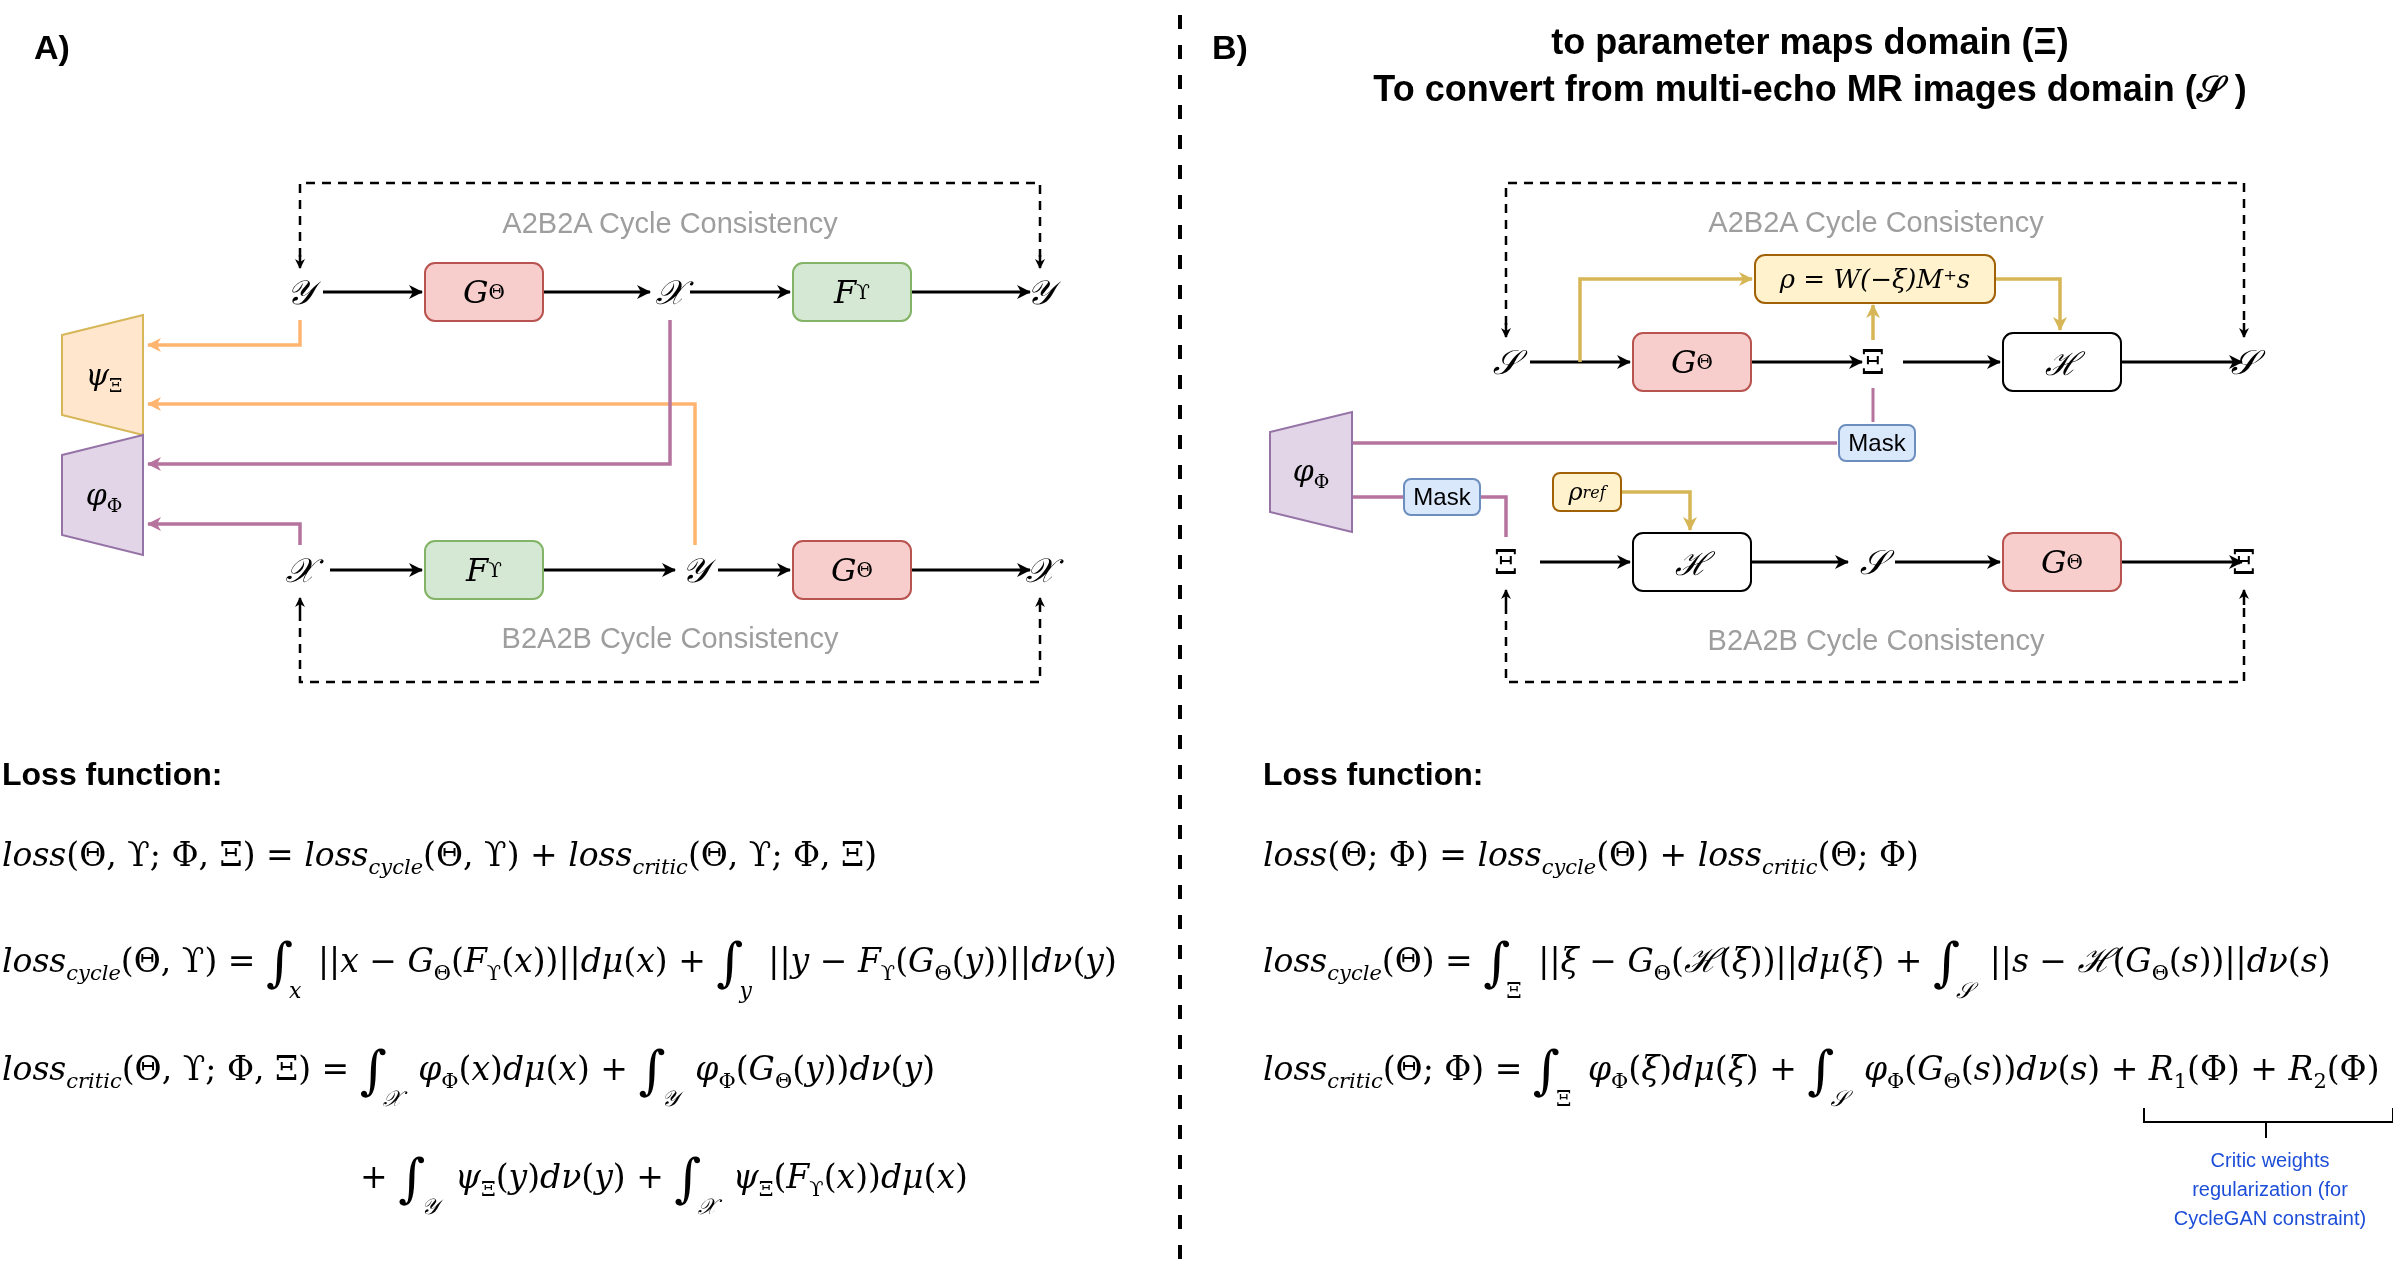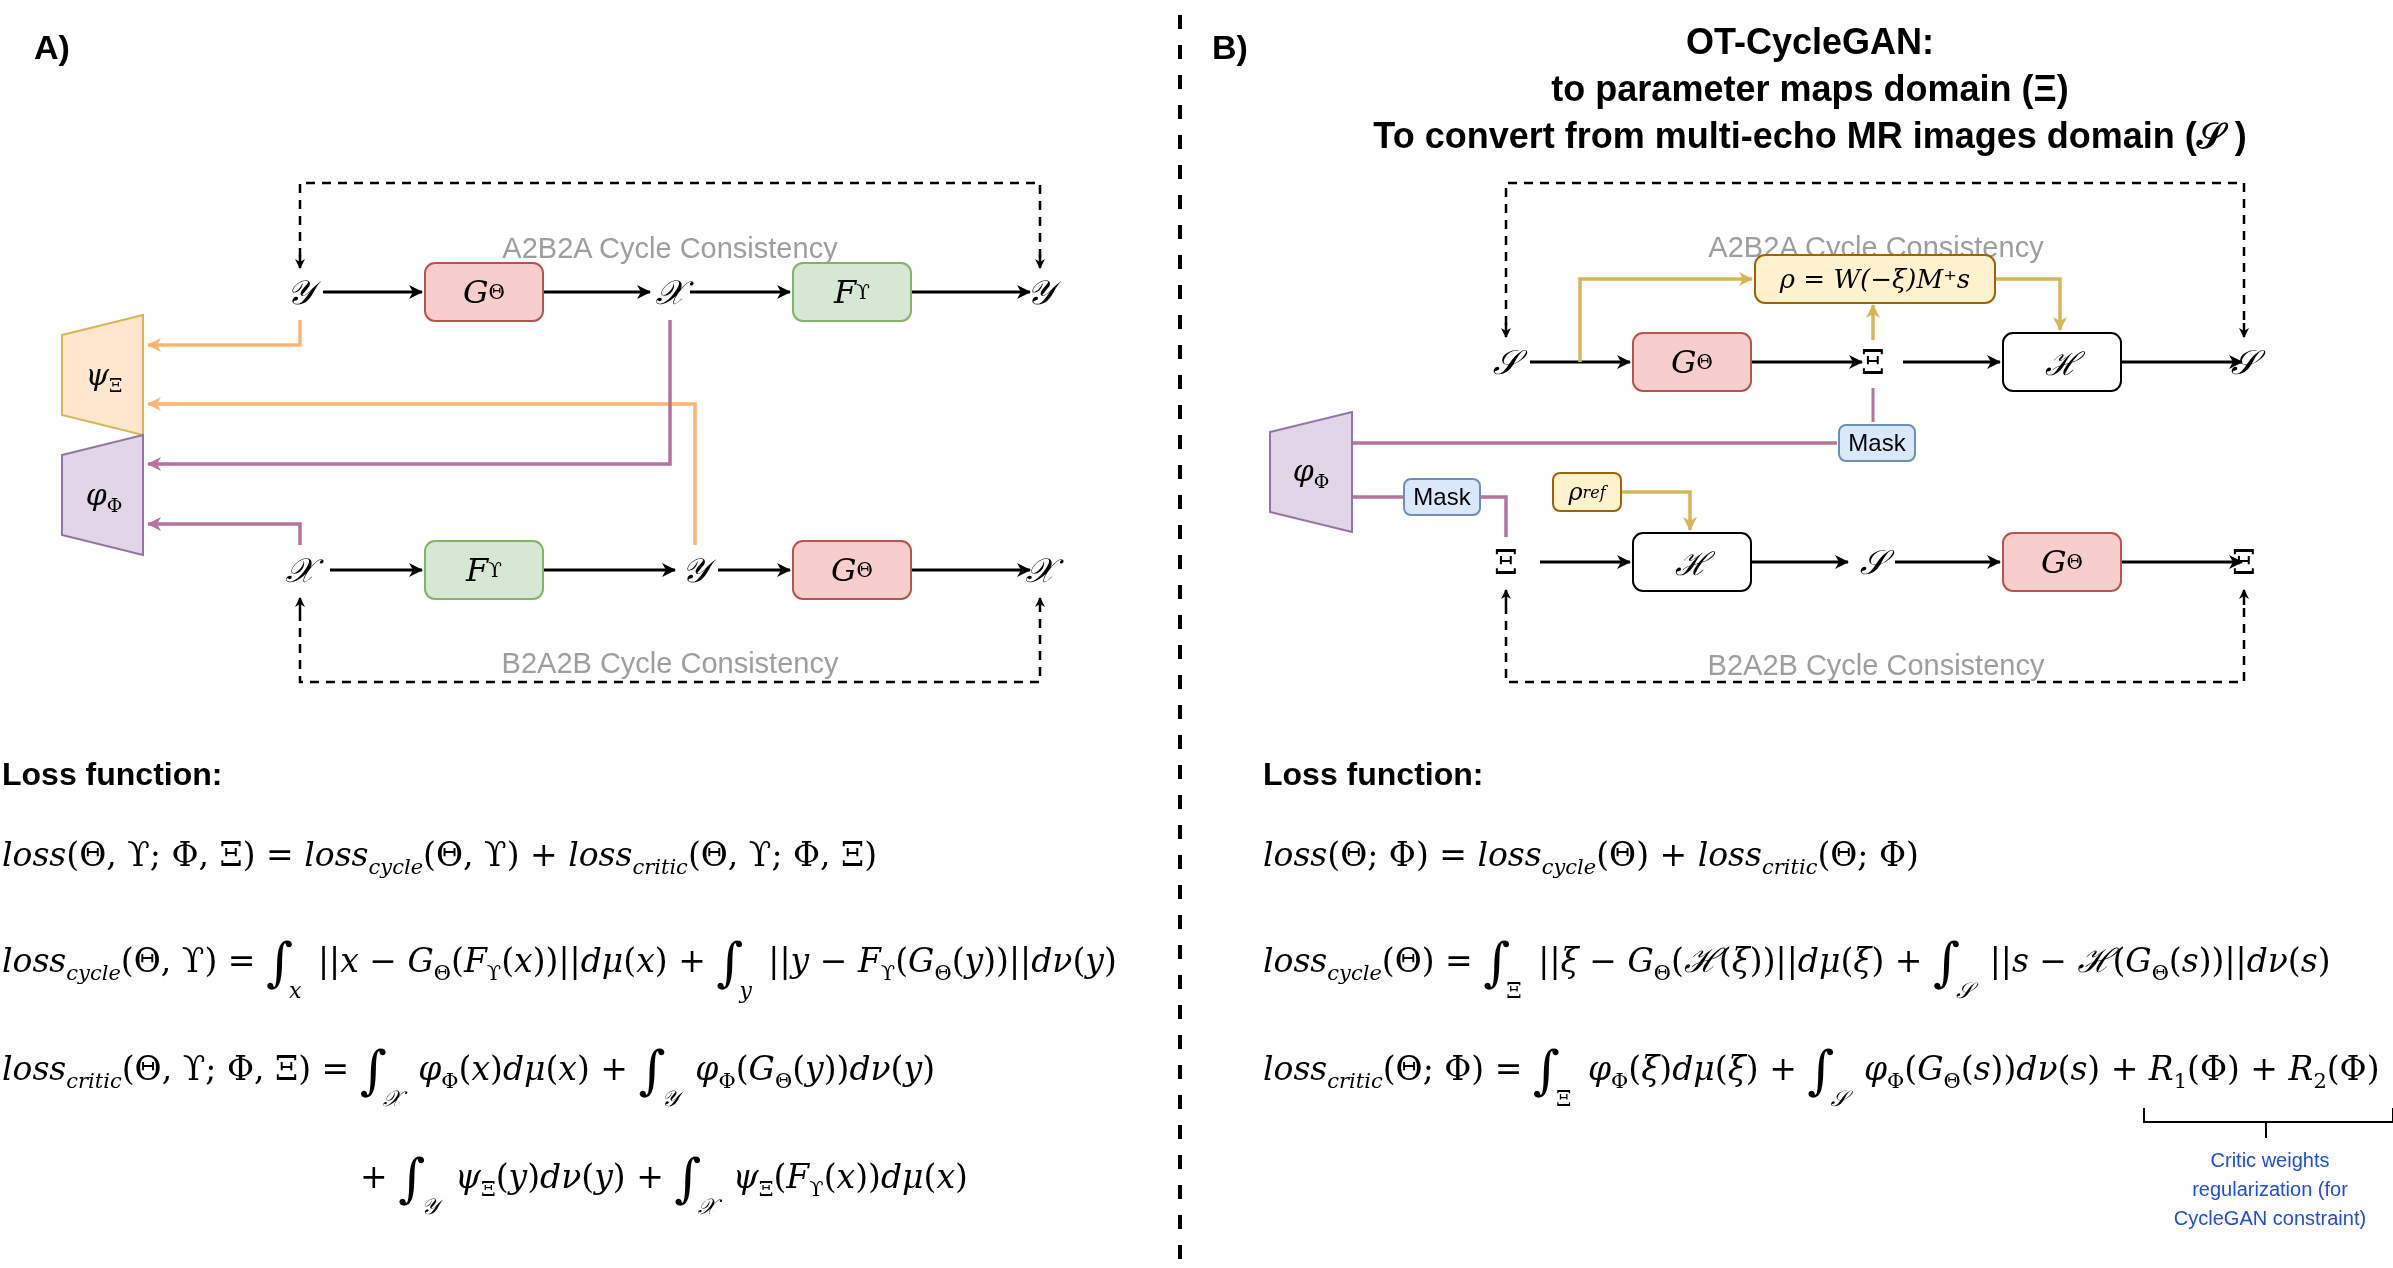--- a/index.html
+++ b/index.html
@@ -12,21 +12,21 @@
                 font-size:34px; transform:translate(-50%,-50%); white-space:nowrap; }
   .box { position:absolute; border-radius:11px; display:flex; align-items:center; justify-content:center;
          font-family:"DejaVu Serif", serif; font-style:italic; font-size:32px; box-sizing:border-box; }
   .box sub { font-style:normal; font-size:20px; }
   .box-red { background:#f8cecc; border:2px solid #b85450; }
   .box-green { background:#d5e8d4; border:2px solid #82b366; }
   .box-white { background:#ffffff; border:2px solid #000; }
   .box-yellow { background:#fff2cc; border:2px solid #a16207; }
   .box-blue { background:#dae8fc; border:2px solid #6c8ebf; font-family:"Liberation Sans", sans-serif;
               font-style:normal; font-size:24px; border-radius:8px; }
-  .cycle-label { position:absolute; font-size:29px; color:#9e9e9e; transform:translateX(-50%); white-space:nowrap;margin-top:25px; }
+  .cycle-label { position:absolute; font-size:29px; color:#9e9e9e; transform:translateX(-50%); white-space:nowrap; }
   .loss-heading { position:absolute; font-weight:bold; font-size:32px; }
   .eq { position:absolute; font-family:"DejaVu Serif", serif; font-size:33px; white-space:nowrap; }
   .eq i { font-style:italic; }
   .eq sub { font-size:21px; font-style:italic; }
   .int { font-size:52px; font-style:normal; vertical-align:-8px; }
   .int-sub { font-size:22px; font-style:italic; vertical-align:-26px; margin-left:-4px; margin-right:6px; }
   .annot { position:absolute; font-size:20px; text-align:center; line-height:29px; color:#1d4ed8; }
   .critic-label { position:absolute; font-family:"DejaVu Serif", serif; font-style:italic; font-size:30px;
                   transform:translate(-50%,-50%); white-space:nowrap; }
   .critic-label sub { font-style:normal; font-size:19px; }
@@ -176,21 +176,20 @@
 </div>
 <div class="eq" style="left:360px;top:1148px">
   + <span class="int">∫</span><span class="int-sub">𝒴</span>
   <i>ψ</i><sub style="font-style:normal">Ξ</sub>(<i>y</i>)<i>dν</i>(<i>y</i>) +
   <span class="int">∫</span><span class="int-sub">𝒳</span>
   <i>ψ</i><sub style="font-style:normal">Ξ</sub>(<i>F</i><sub style="font-style:normal">ϒ</sub>(<i>x</i>))<i>dμ</i>(<i>x</i>)
 </div>
 
 <div class="abs panel-letter" style="left:1212px;top:28px">B)</div>
 <div class="abs title" style="left:1260px;width:1100px;top:18px">
-  <div>OT-CycleGAN:</div>
   <div>to parameter maps domain (Ξ)</div>
   <div>To convert from multi-echo MR images domain (𝒮 )</div>
 </div>
 
 <div class="cycle-label" style="left:1876px;top:206px">A2B2A Cycle Consistency</div>
 <div class="cycle-label" style="left:1876px;top:624px">B2A2B Cycle Consistency</div>
 
 <div class="box box-yellow" style="left:1754px;top:254px;width:242px;height:50px;font-size:26px">ρ = W(−ξ)M⁺s</div>
 
 <div class="node-label" style="left:1506px;top:362px">𝒮</div>

